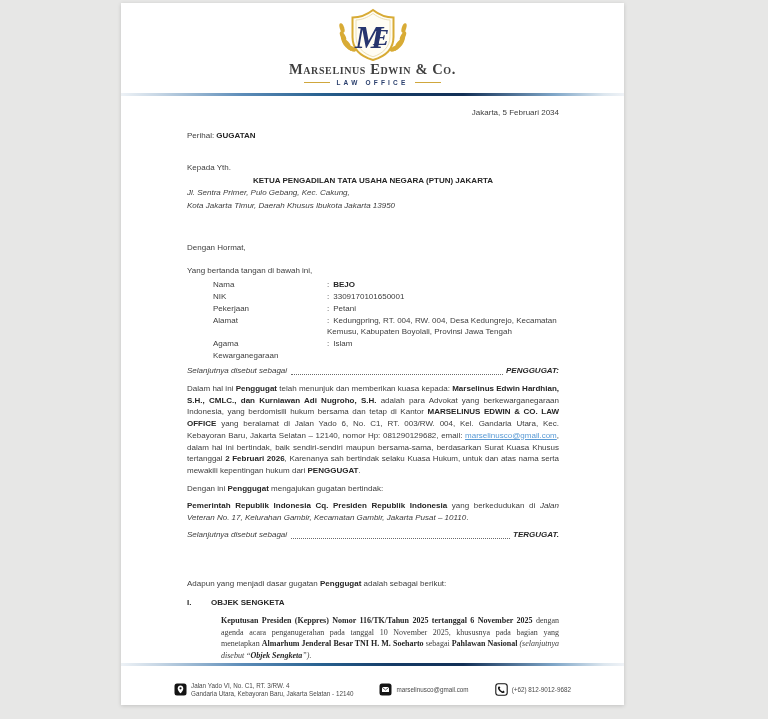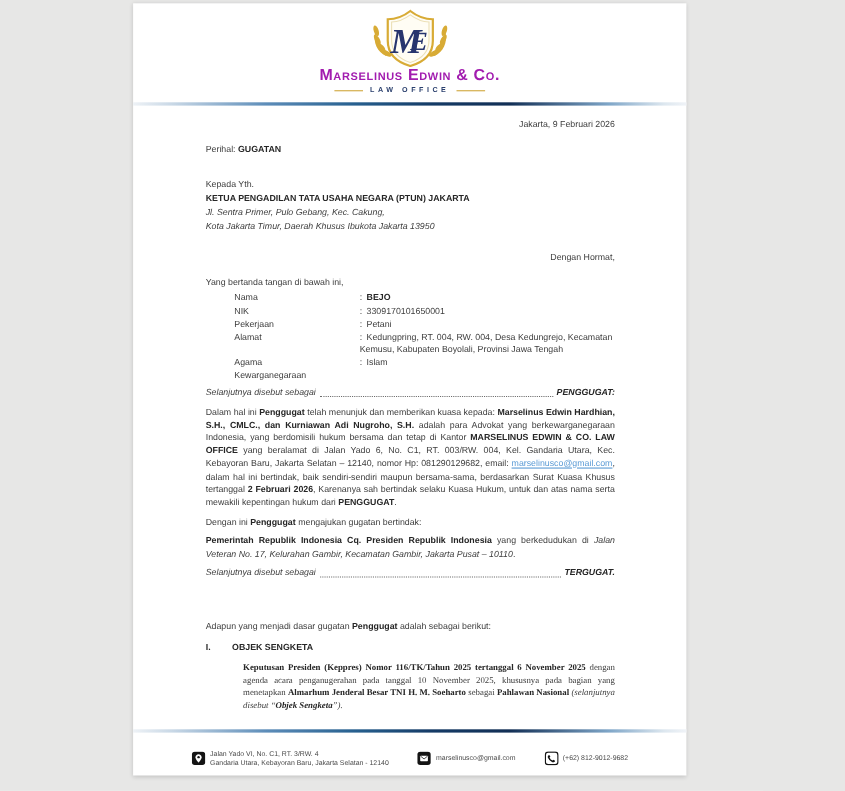--- a/index.html
+++ b/index.html
@@ -15,47 +15,47 @@
     position:absolute; left:121px; top:3px;
     width:503px; height:702px;
     background:#ffffff;
     box-shadow:0 1px 4px rgba(0,0,0,0.16);
   }
   
   .lh-header { text-align:center; padding-top:4px; }
   .logo { display:block; margin:0 auto; }
   .firm-name {
     margin-top:1px;
-    font-family:Liberation Sans, sans-serif;
+    font-family:Liberation Serif, serif;
     font-variant:small-caps;
     font-weight:bold;
     font-size:14.5px; line-height:15px;
     letter-spacing:0.6px;
-    color:#a21caf;
+    color:#404040;
   }
   .tagline { margin-top:2px; display:flex; align-items:center; justify-content:center; gap:6px; }
   .tagline .dash { width:26px; height:1px; background:#d0a73c; }
   .tagline .tagline-text {
     font-size:6.5px; letter-spacing:3.2px; color:#2a3f6d; font-weight:bold;
   }
   .divider-bar {
     margin-top:7px; height:3px; width:100%;
     background:linear-gradient(90deg,#eef2f6 0%,#c9d8e6 7%,#5d8db9 24%,#27608f 40%,#153b66 54%,#122f55 68%,#7fa6c8 86%,#dde7ef 96%,#f0f3f7 100%);
   }
   
   .content { padding:0 65px 0 66px; font-size:8px; line-height:11.7px; }
   .b { font-weight:bold; color:#262626; }
   .i { font-style:italic; }
   .lnk { color:#5b9bd5; text-decoration:underline; }
   .date-line { margin-top:11px; text-align:right; }
   .subject-line { margin-top:11px; }
   .recipient { margin-top:21px; line-height:12.4px; }
-  .recipient .r-name { font-weight:bold; color:#262626; }
+  .recipient .r-name { font-weight:bold; color:#262626;text-align:center; }
   .recipient .r-addr { font-style:italic; }
-  .greeting { margin-top:16px;text-align:right; }
+  .greeting { margin-top:30px; }
   .intro-line { margin-top:11px; }
   .identity { margin-top:3px; }
   .id-row { display:flex; margin-left:26px; }
   .id-row .lbl { flex:0 0 86px; }
   .id-row .val { flex:1;margin-left:28px; }
   .id-row .val .colon { margin-right:4px; }
   .alias-row { display:flex; align-items:flex-end; margin-top:4px; }
   .alias-row .prefix { font-style:italic; white-space:nowrap; }
   .alias-row .dots { flex:1; border-bottom:1px dotted #6a6a6a; margin:0 3px 2px 4px; }
   .alias-row .term { font-weight:bold; font-style:italic; color:#262626; white-space:nowrap;text-align:center; }
@@ -113,21 +113,21 @@
     <div class="firm-name">Marselinus Edwin &amp; Co.</div>
     <div class="tagline">
       <span class="dash"></span>
       <span class="tagline-text">LAW OFFICE</span>
       <span class="dash"></span>
     </div>
     <div class="divider-bar"></div>
   </div>
 
   <div class="content">
-    <div class="date-line">Jakarta, 9 Februari 2026</div>
+    <div class="date-line">Jakarta, 5 Februari 2034</div>
 
     <div class="subject-line"><span>Perihal: </span><span class="b">GUGATAN</span></div>
 
     <div class="recipient">
       <div>Kepada Yth.</div>
       <div class="r-name">KETUA PENGADILAN TATA USAHA NEGARA (PTUN) JAKARTA</div>
       <div class="r-addr">Jl. Sentra Primer, Pulo Gebang, Kec. Cakung,</div>
       <div class="r-addr">Kota Jakarta Timur, Daerah Khusus Ibukota Jakarta 13950</div>
     </div>
 

